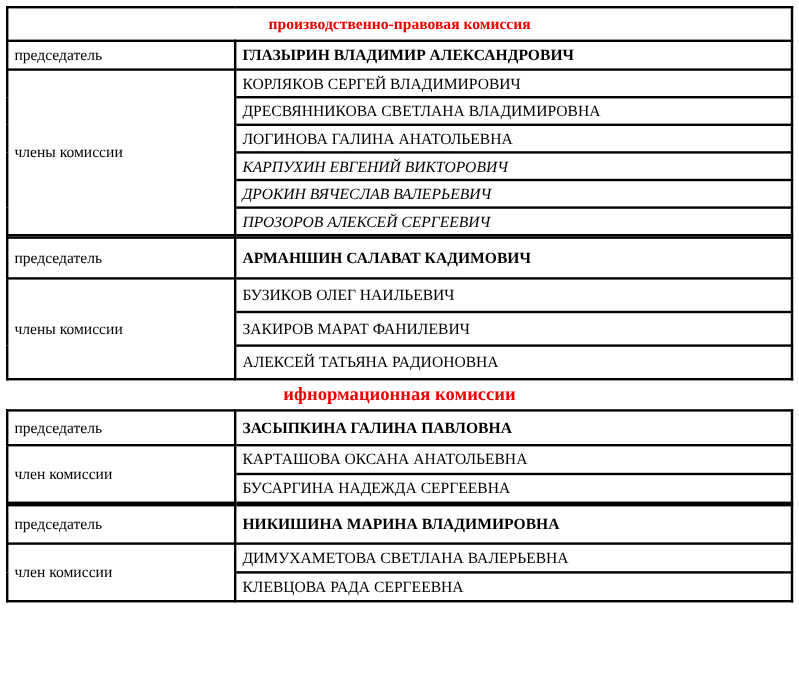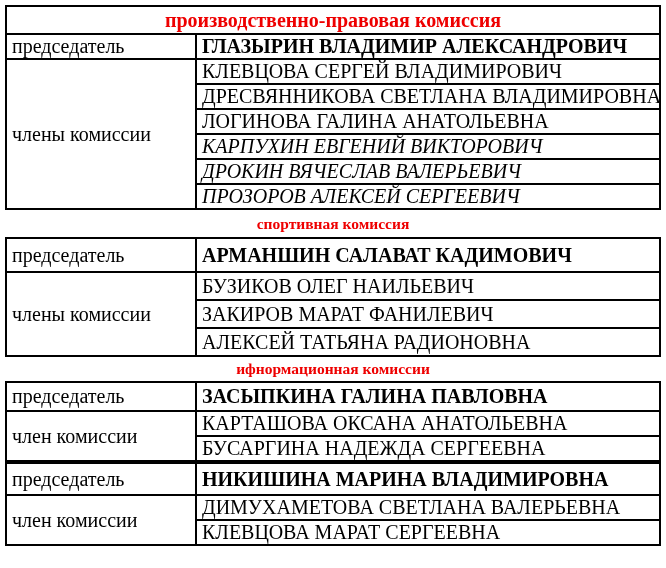--- a/index.html
+++ b/index.html
@@ -22,21 +22,21 @@
     padding:5px 5px 0 5px;
   }
   table.section{
     border-collapse:collapse;
     table-layout:fixed;
     width:656px;
   }
   table.section td{
     border:2px solid var(--border-color);
     padding:0 5px;
-    font-size:20px;
+    font-size:13px;
     vertical-align:middle;
     overflow:hidden;
     white-space:nowrap;
   }
   td.title-cell{
     text-align:center;
     font-weight:bold;
     color:var(--title-color);
     height:26px;
   }
@@ -89,40 +89,39 @@
       <tbody>
         <tr>
           <td class="title-cell" colspan="2">производственно-правовая комиссия</td>
         </tr>
         <tr class="chair-row">
           <td class="label-cell">председатель</td>
           <td class="name-cell chair-name">ГЛАЗЫРИН ВЛАДИМИР АЛЕКСАНДРОВИЧ</td>
         </tr>
         <tr class="member-row">
           <td class="label-cell" rowspan="6">члены комиссии</td>
-          <td class="name-cell">КЛЕВЦОВА СЕРГЕЙ ВЛАДИМИРОВИЧ</td>
+          <td class="name-cell">КОРЛЯКОВ СЕРГЕЙ ВЛАДИМИРОВИЧ</td>
         </tr>
         <tr class="member-row">
           <td class="name-cell">ДРЕСВЯННИКОВА СВЕТЛАНА ВЛАДИМИРОВНА</td>
         </tr>
         <tr class="member-row">
           <td class="name-cell">ЛОГИНОВА ГАЛИНА АНАТОЛЬЕВНА</td>
         </tr>
         <tr class="member-row">
           <td class="name-cell italic">КАРПУХИН ЕВГЕНИЙ ВИКТОРОВИЧ</td>
         </tr>
         <tr class="member-row">
           <td class="name-cell italic">ДРОКИН ВЯЧЕСЛАВ ВАЛЕРЬЕВИЧ</td>
         </tr>
         <tr class="member-row">
           <td class="name-cell italic">ПРОЗОРОВ АЛЕКСЕЙ СЕРГЕЕВИЧ</td>
         </tr>
       </tbody>
     </table>
-    <div class="band band-1">спортивная комиссия</div>
     <table class="section sec-2">
       <colgroup>
         <col style="width:190px">
         <col>
       </colgroup>
       <tbody>
         <tr class="chair-row">
           <td class="label-cell vbottom">председатель</td>
           <td class="name-cell chair-name vtop">АРМАНШИН САЛАВАТ КАДИМОВИЧ</td>
         </tr>
@@ -166,17 +165,17 @@
       <tbody>
         <tr class="chair-row">
           <td class="label-cell">председатель</td>
           <td class="name-cell chair-name">НИКИШИНА МАРИНА ВЛАДИМИРОВНА</td>
         </tr>
         <tr class="member-row">
           <td class="label-cell vtop" rowspan="2">член комиссии</td>
           <td class="name-cell">ДИМУХАМЕТОВА СВЕТЛАНА ВАЛЕРЬЕВНА</td>
         </tr>
         <tr class="member-row">
-          <td class="name-cell">КЛЕВЦОВА МАРАТ СЕРГЕЕВНА</td>
+          <td class="name-cell">КЛЕВЦОВА РАДА СЕРГЕЕВНА</td>
         </tr>
       </tbody>
     </table>
   </div>
 
 </body></html>

